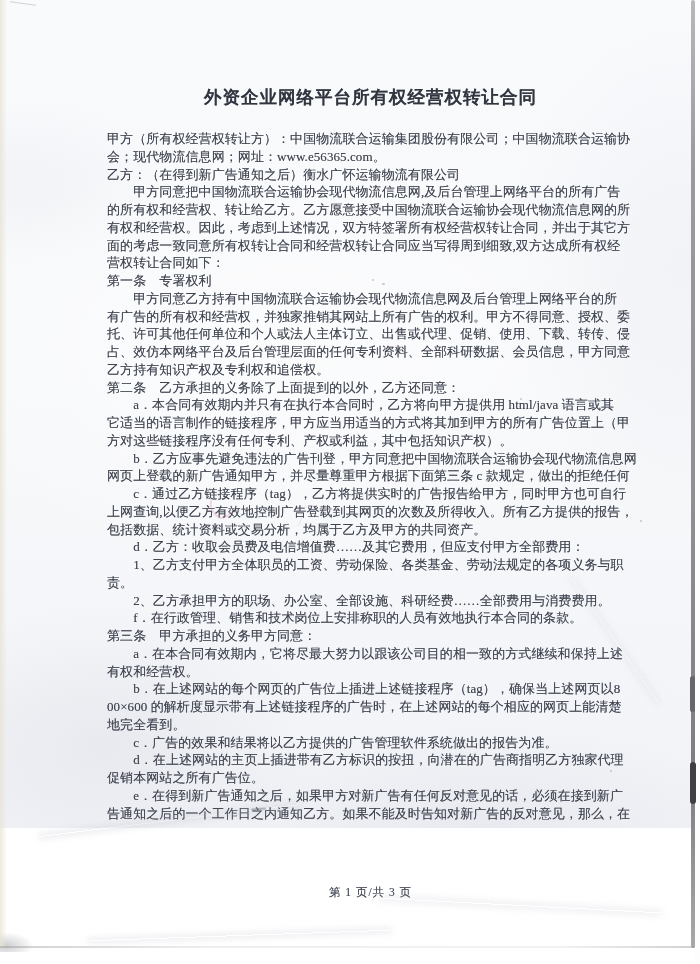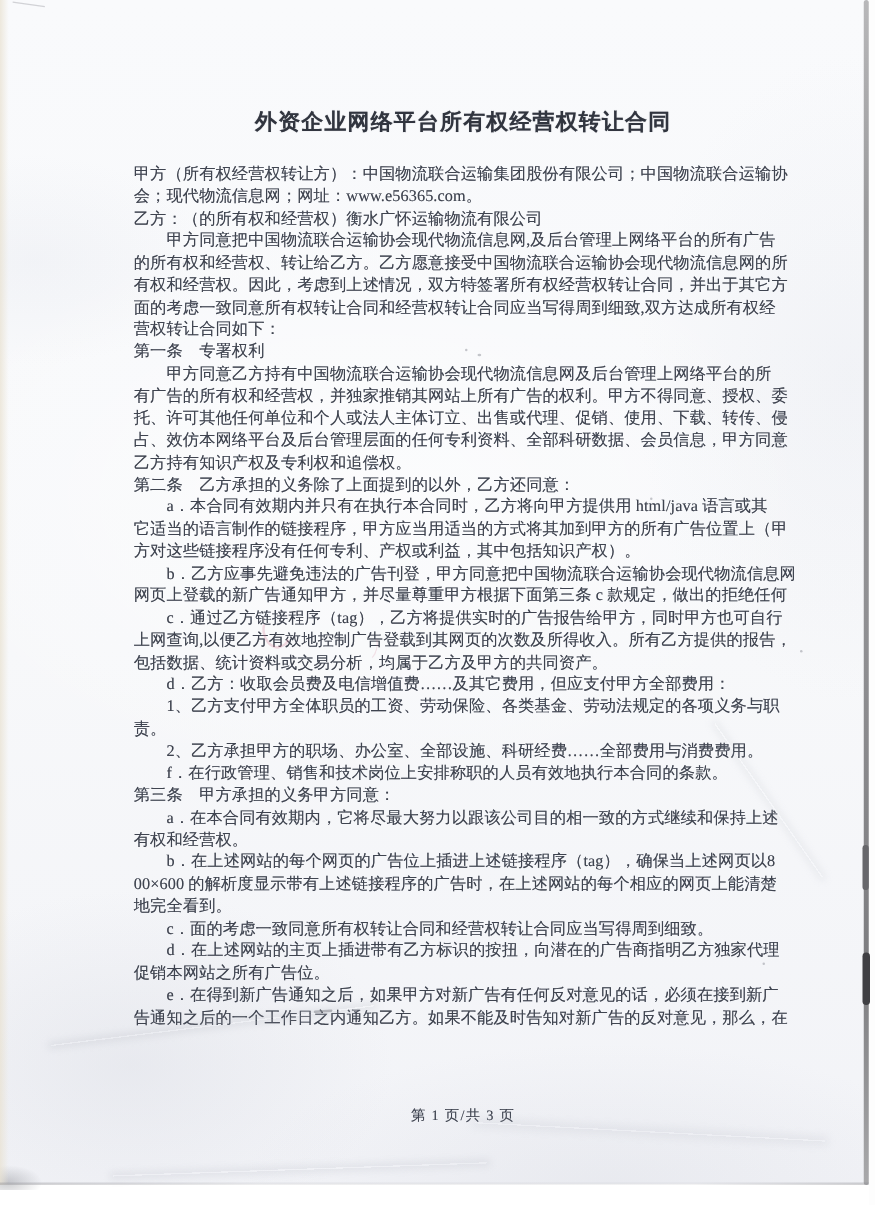--- a/index.html
+++ b/index.html
@@ -3,21 +3,21 @@
 <meta charset="utf-8">
 <style>
   html,body { margin:0; padding:0; background:#ffffff; }
   .scan {
     position:relative; width:700px; height:964px; overflow:hidden;
     background:#ffffff;
     font-family:"Liberation Serif","DejaVu Serif",serif;
   }
   
   .paper {
-    position:absolute; left:0; top:0; width:695px; height:947px;
+    position:absolute; left:0; top:0; width:695px; height:828px;
     background:
       radial-gradient(ellipse 300px 200px at 15% 90%, rgba(203,206,216,.28), transparent 70%),
       radial-gradient(ellipse 420px 160px at 70% 100%, rgba(198,201,212,.22), transparent 70%),
       radial-gradient(ellipse 240px 360px at 98% 32%, rgba(221,224,233,.25), transparent 72%),
       radial-gradient(ellipse 200px 120px at 4% 22%, rgba(224,227,235,.28), transparent 70%),
       radial-gradient(ellipse 520px 320px at 42% 42%, rgba(255,255,255,.55), transparent 75%),
       linear-gradient(180deg,#f9fafc 0%,#f7f8fa 55%,#f2f3f7 100%);
   }
   
   .edge-left {
@@ -115,21 +115,21 @@
 <body>
 
 <div class="scan">
 
   <div class="paper">
     <h1 class="title">外资企业网络平台所有权经营权转让合同</h1>
 
     <div class="body">
         <div class="doc-line">甲方（所有权经营权转让方）：中国物流联合运输集团股份有限公司；中国物流联合运输协</div>
         <div class="doc-line">会；现代物流信息网；网址：www.e56365.com。</div>
-        <div class="doc-line">乙方：（的所有权和经营权）衡水广怀运输物流有限公司</div>
+        <div class="doc-line">乙方：（在得到新广告通知之后）衡水广怀运输物流有限公司</div>
         <div class="doc-line">　　甲方同意把中国物流联合运输协会现代物流信息网,及后台管理上网络平台的所有广告</div>
         <div class="doc-line">的所有权和经营权、转让给乙方。乙方愿意接受中国物流联合运输协会现代物流信息网的所</div>
         <div class="doc-line">有权和经营权。因此，考虑到上述情况，双方特签署所有权经营权转让合同，并出于其它方</div>
         <div class="doc-line">面的考虑一致同意所有权转让合同和经营权转让合同应当写得周到细致,双方达成所有权经</div>
         <div class="doc-line">营权转让合同如下：</div>
         <div class="doc-line">第一条　专署权利</div>
         <div class="doc-line">　　甲方同意乙方持有中国物流联合运输协会现代物流信息网及后台管理上网络平台的所</div>
         <div class="doc-line">有广告的所有权和经营权，并独家推销其网站上所有广告的权利。甲方不得同意、授权、委</div>
         <div class="doc-line">托、许可其他任何单位和个人或法人主体订立、出售或代理、促销、使用、下载、转传、侵</div>
         <div class="doc-line">占、效仿本网络平台及后台管理层面的任何专利资料、全部科研数据、会员信息，甲方同意</div>
@@ -147,21 +147,21 @@
         <div class="doc-line">　　1、乙方支付甲方全体职员的工资、劳动保险、各类基金、劳动法规定的各项义务与职</div>
         <div class="doc-line">责。</div>
         <div class="doc-line">　　2、乙方承担甲方的职场、办公室、全部设施、科研经费……全部费用与消费费用。</div>
         <div class="doc-line">　　f．在行政管理、销售和技术岗位上安排称职的人员有效地执行本合同的条款。</div>
         <div class="doc-line">第三条　甲方承担的义务甲方同意：</div>
         <div class="doc-line">　　a．在本合同有效期内，它将尽最大努力以跟该公司目的相一致的方式继续和保持上述</div>
         <div class="doc-line">有权和经营权。</div>
         <div class="doc-line">　　b．在上述网站的每个网页的广告位上插进上述链接程序（tag），确保当上述网页以8</div>
         <div class="doc-line">00×600 的解析度显示带有上述链接程序的广告时，在上述网站的每个相应的网页上能清楚</div>
         <div class="doc-line">地完全看到。</div>
-        <div class="doc-line">　　c．面的考虑一致同意所有权转让合同和经营权转让合同应当写得周到细致。</div>
+        <div class="doc-line">　　c．广告的效果和结果将以乙方提供的广告管理软件系统做出的报告为准。</div>
         <div class="doc-line">　　d．在上述网站的主页上插进带有乙方标识的按扭，向潜在的广告商指明乙方独家代理</div>
         <div class="doc-line">促销本网站之所有广告位。</div>
         <div class="doc-line">　　e．在得到新广告通知之后，如果甲方对新广告有任何反对意见的话，必须在接到新广</div>
         <div class="doc-line">告通知之后的一个工作日之内通知乙方。如果不能及时告知对新广告的反对意见，那么，在</div>
       </div>
 
     <div class="footer">第 1 页/共 3 页</div>
 
     <div class="pen-mark-1"></div>
     <div class="pen-mark-2"></div>

